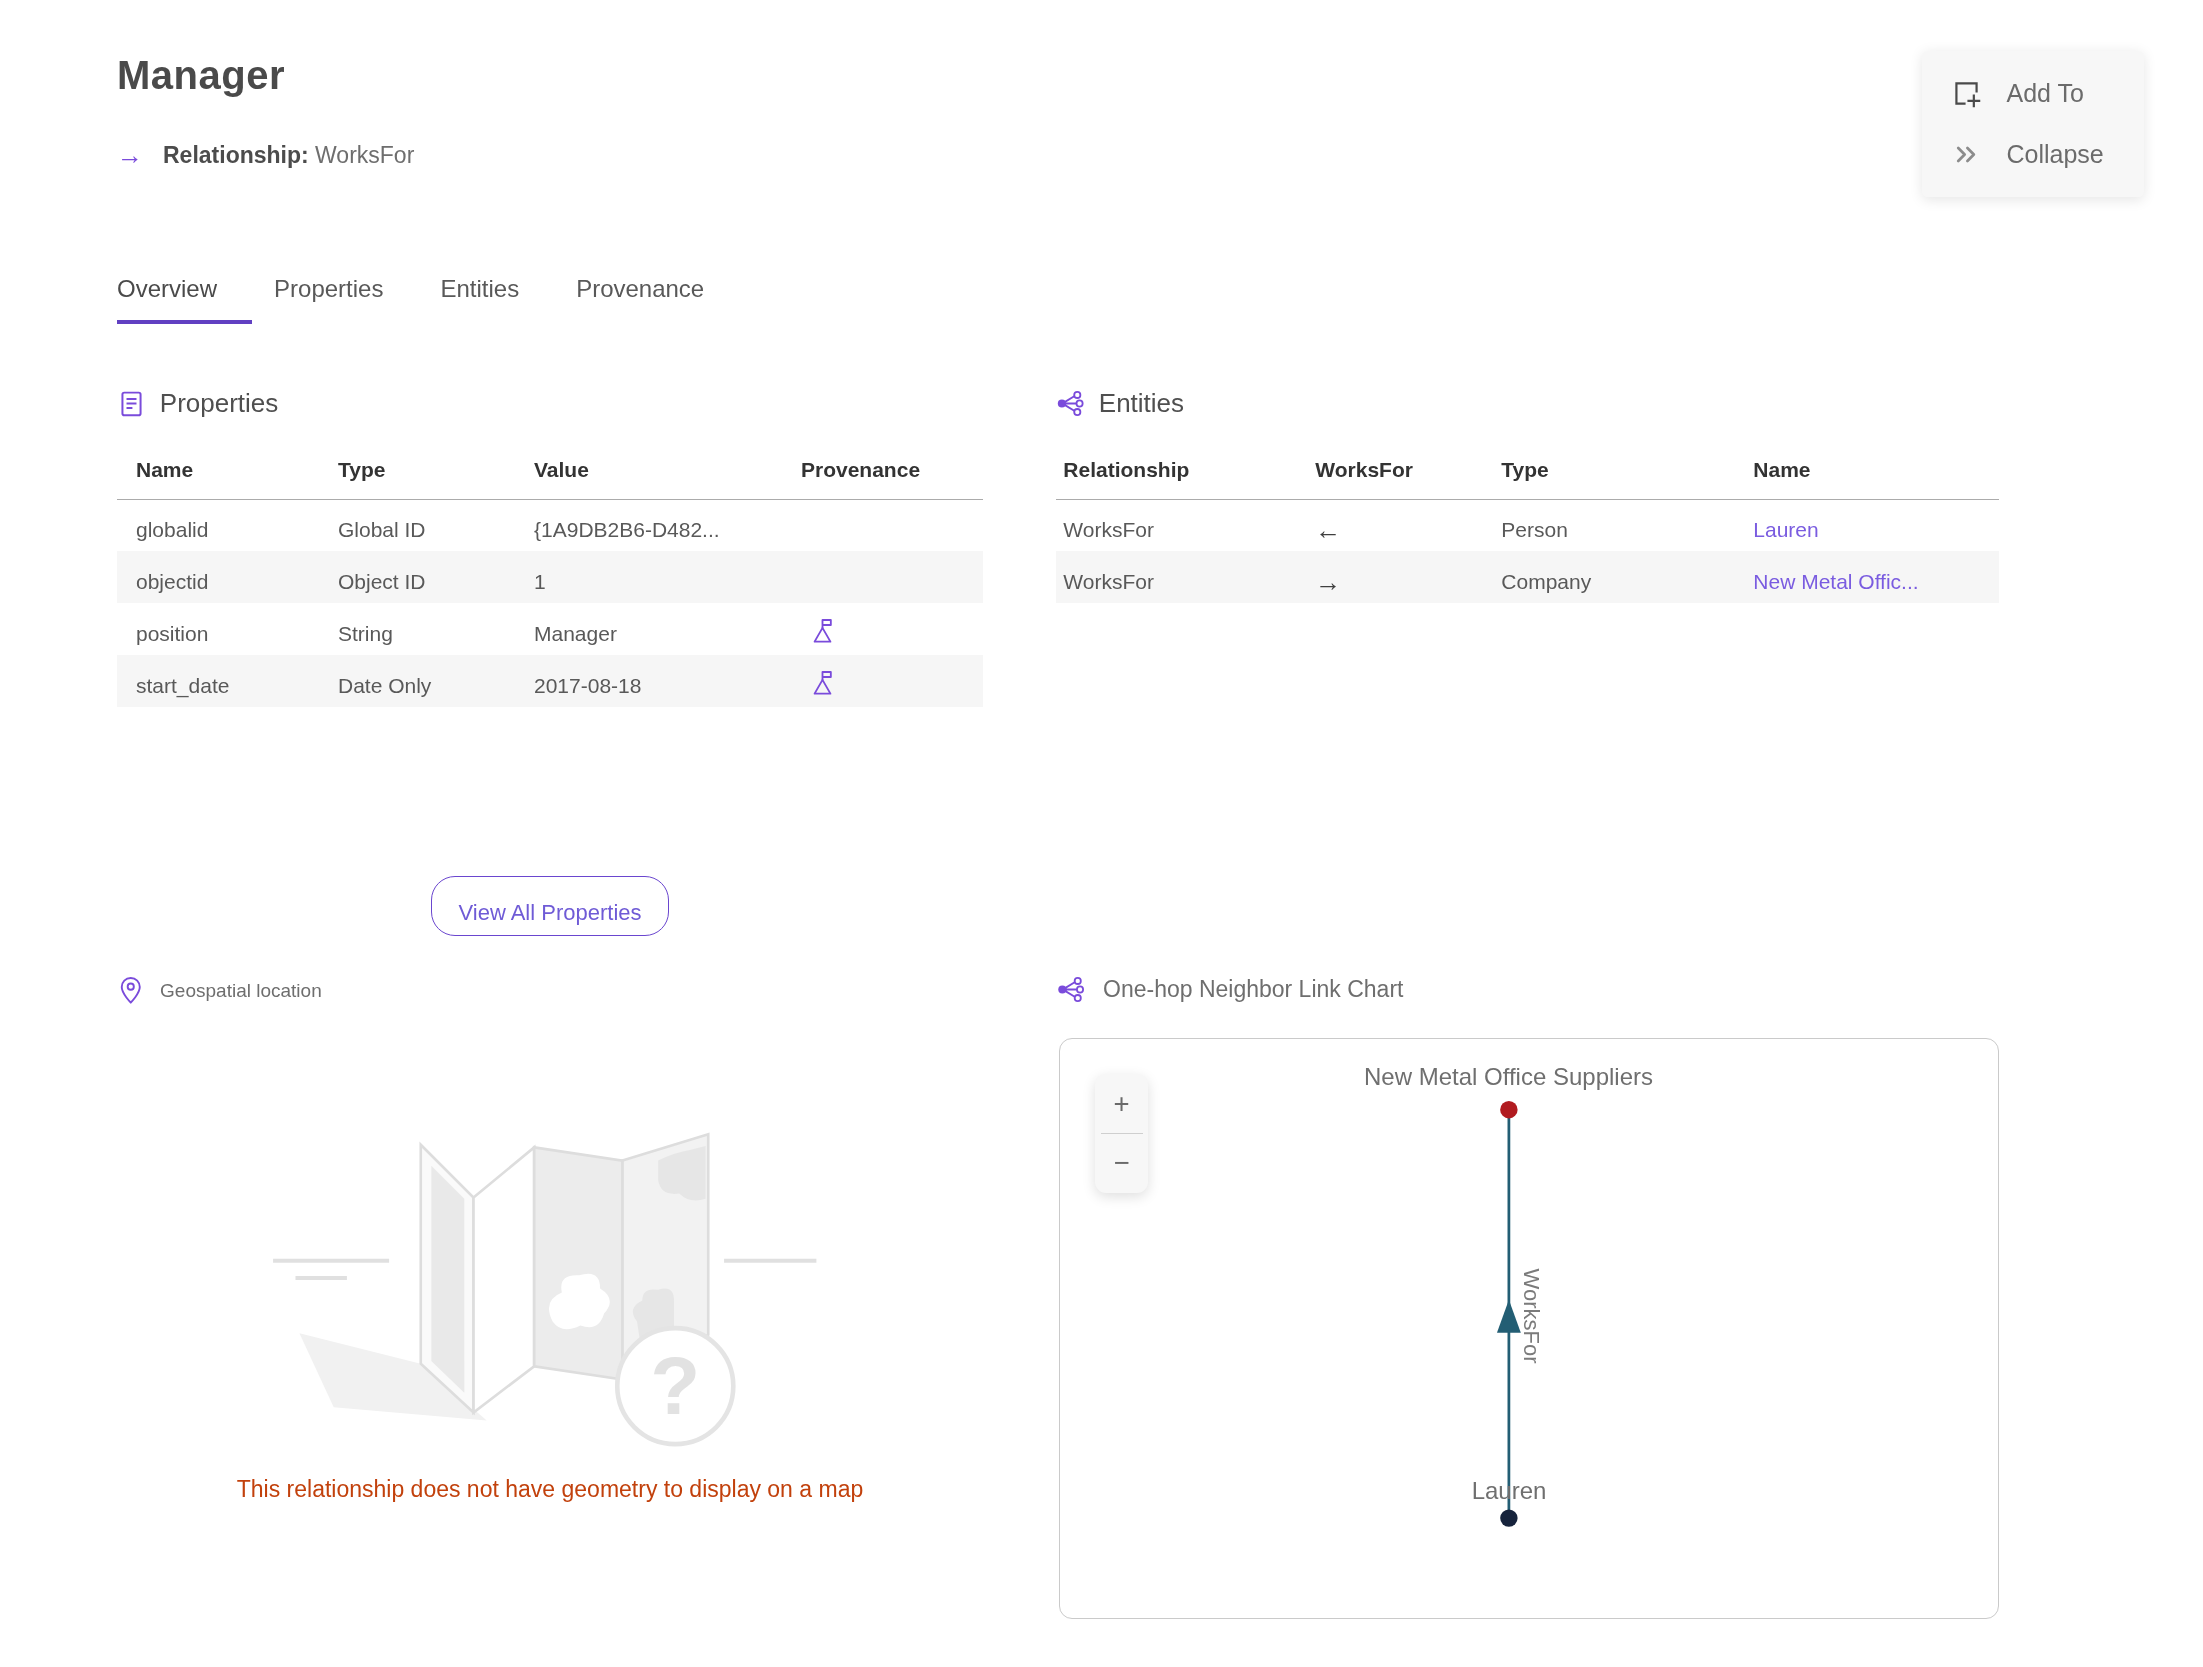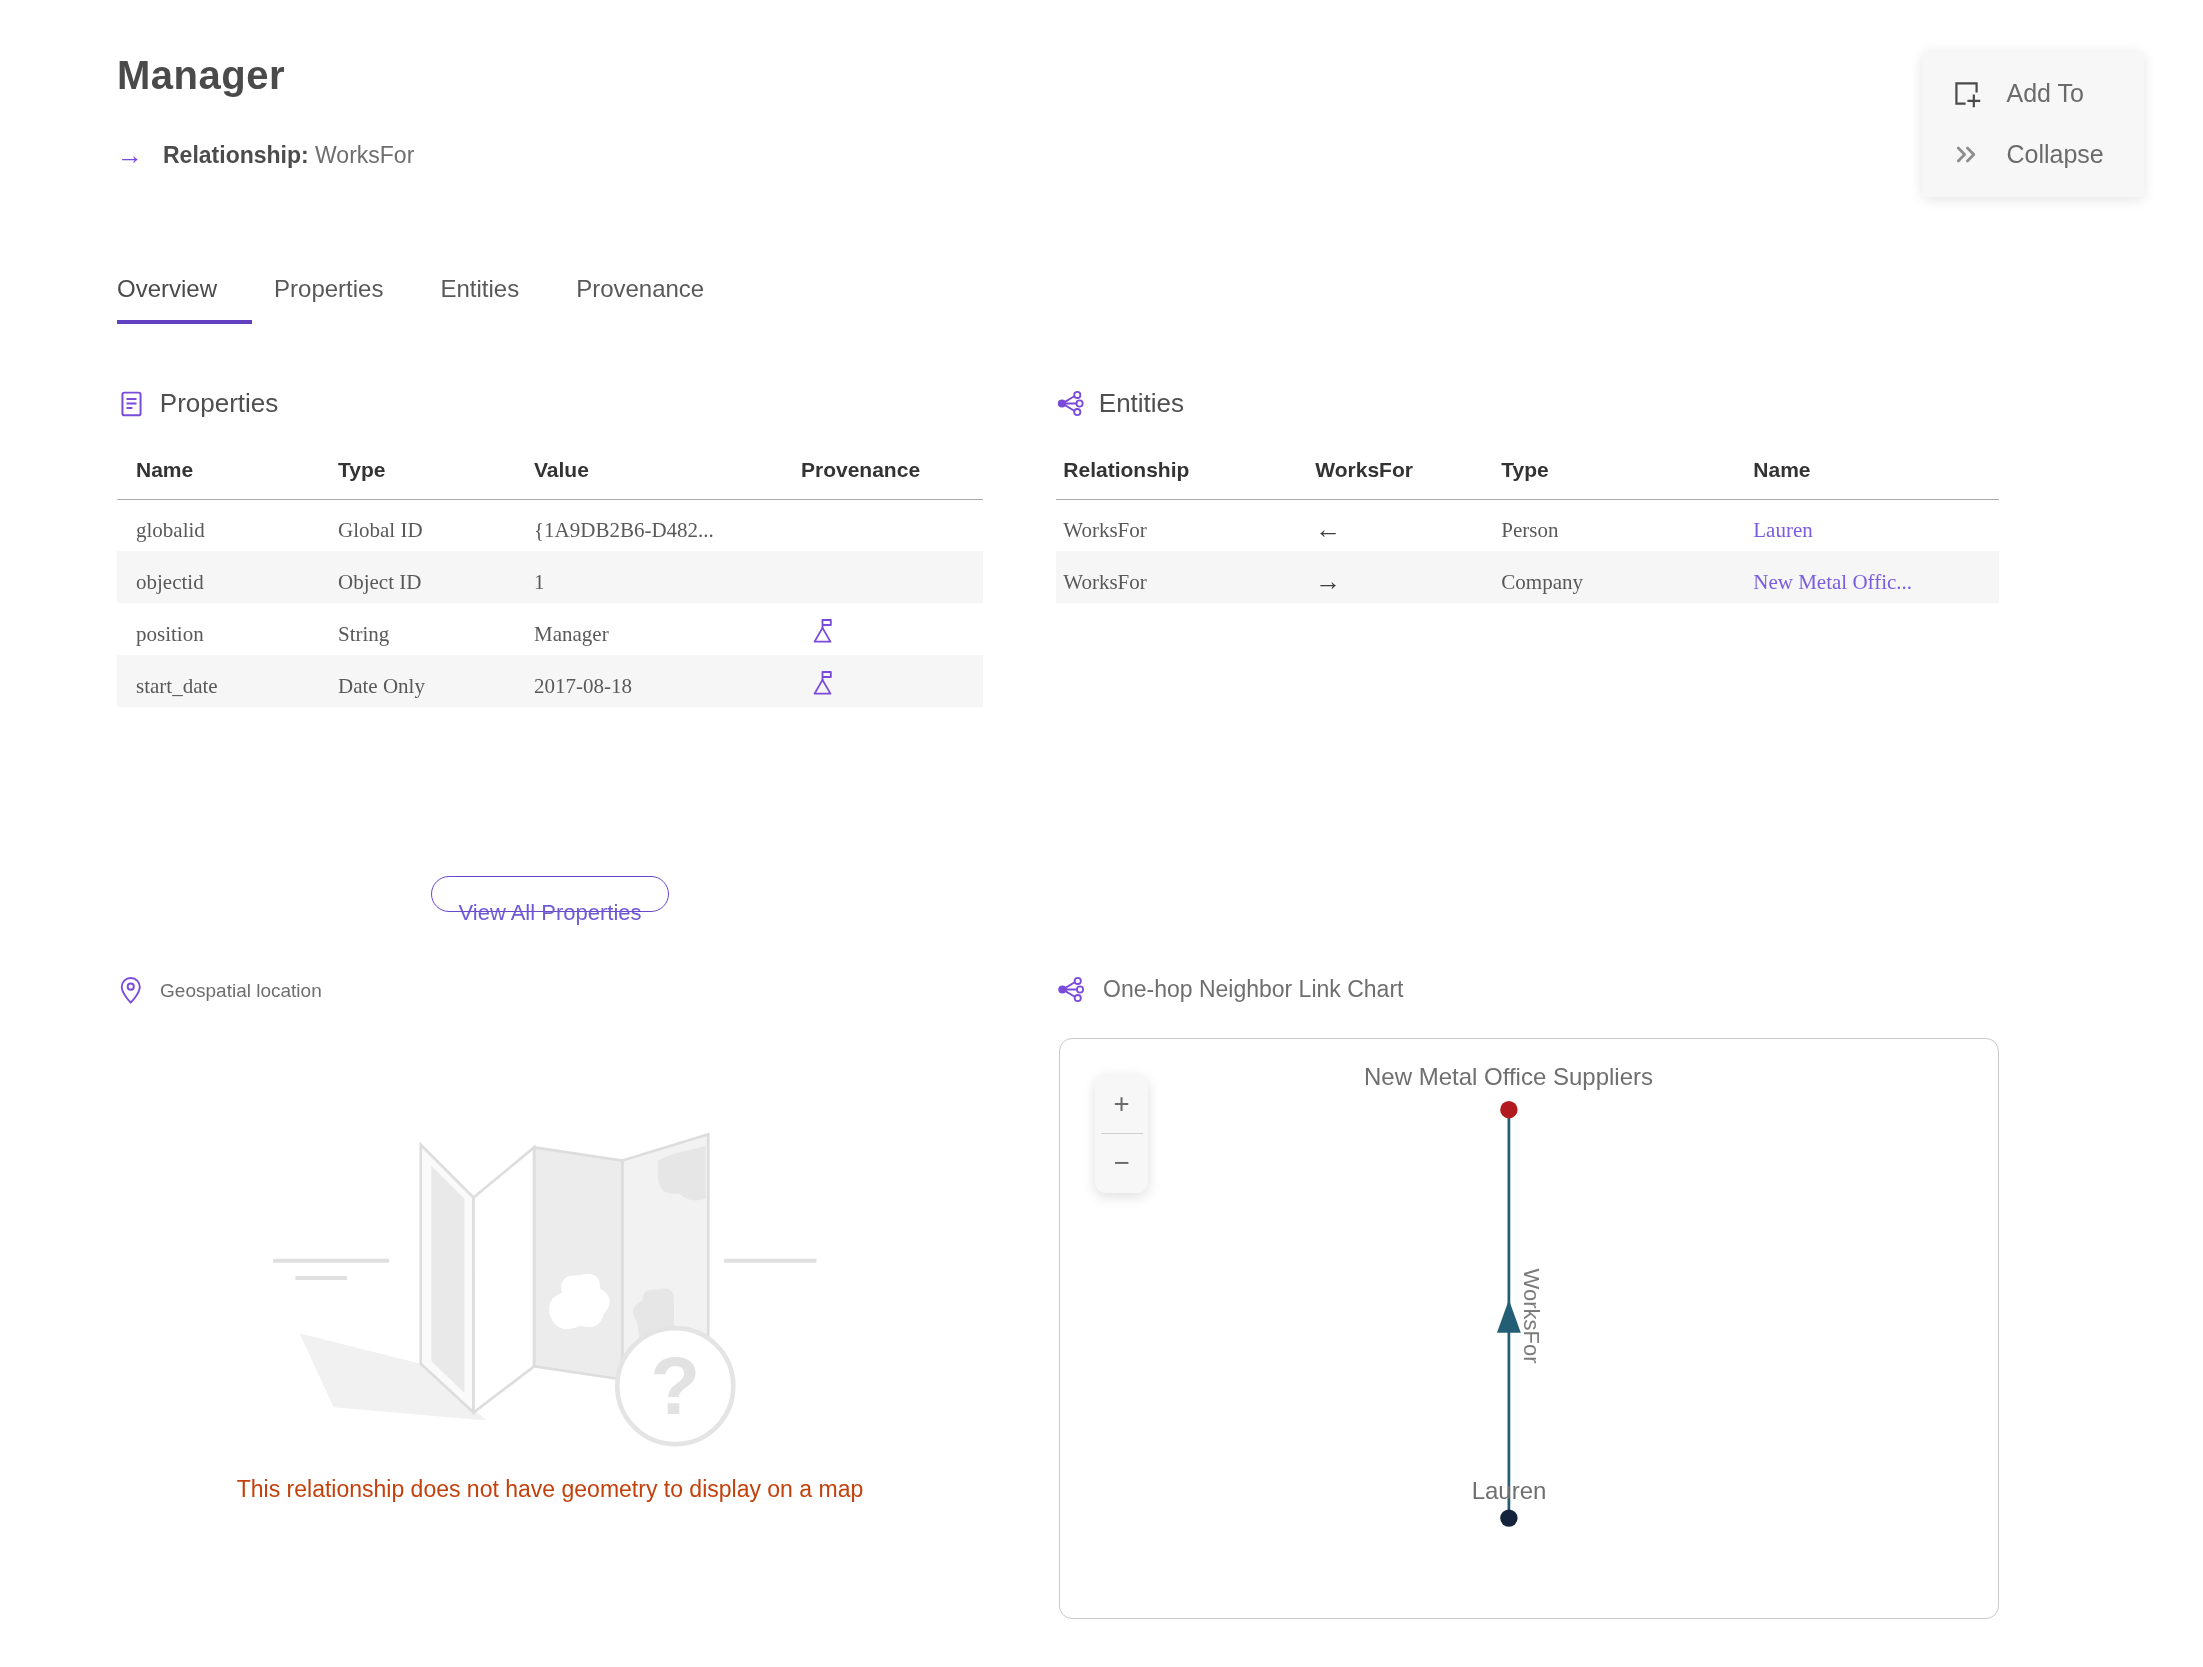--- a/index.html
+++ b/index.html
@@ -36,29 +36,29 @@
   .section-head { display:flex; align-items:center; gap:13.8px; }
   .section-head .sec-title { font-size:26px; color:#4f4f4f; }
   .props-section { left:117px; top:388px; width:866px; height:588px; }
   .ents-section  { left:1056px; top:388px; width:943px; height:588px; }
 
   table.dtable { width:100%; border-collapse:collapse; table-layout:fixed; margin-top:26px; }
   table.dtable th {
     text-align:left; font-size:21px; font-weight:bold; color:#333333;
     padding:13px 0 16.5px 19px; border-bottom:0.9px solid #ababab;
   }
-  table.dtable td { font-size:21px; color:#595959; padding:10px 0 0 19px; height:52px;font-family:Liberation Serif, serif; }
+  table.dtable td { font-size:21px; color:#595959; padding:10px 0 0 19px; height:52px; }
   table.dtable tbody tr:nth-child(even) { background:#f6f6f6; }
   .ents-section table.dtable th, .ents-section table.dtable td { padding-left:7.3px; }
   .name-link { color:#7a5ce0; cursor:pointer; }
   .dir-arrow { font-size:26px; color:#3f3f3f; }
 
   .view-all-wrap { position:absolute; top:488px; left:0; right:0; text-align:center; }
   .view-all-btn {
-    display:inline-block; height:36px; line-height:40px; padding:16px 26px;
+    display:inline-block; height:60px; line-height:40px; padding:16px 26px;
     border:1.8px solid #6a46cf; border-radius:24px; background:#ffffff;
     color:#6f5bd6; font-size:22px; font-family:"Liberation Sans", sans-serif; cursor:pointer;
   }
 
   
   .geo-section { left:117px; top:975px; width:866px; height:569px; }
   .geo-head { display:flex; align-items:center; gap:15.6px; }
   .geo-head .geo-title { font-size:19px; color:#6e6e6e; }
   .map-art { position:absolute; top:88px; left:50%; transform:translateX(-50%); }
   .geo-empty-msg { position:absolute; top:501px; left:0; right:0; text-align:center; font-size:23px; color:#c2410c; }

